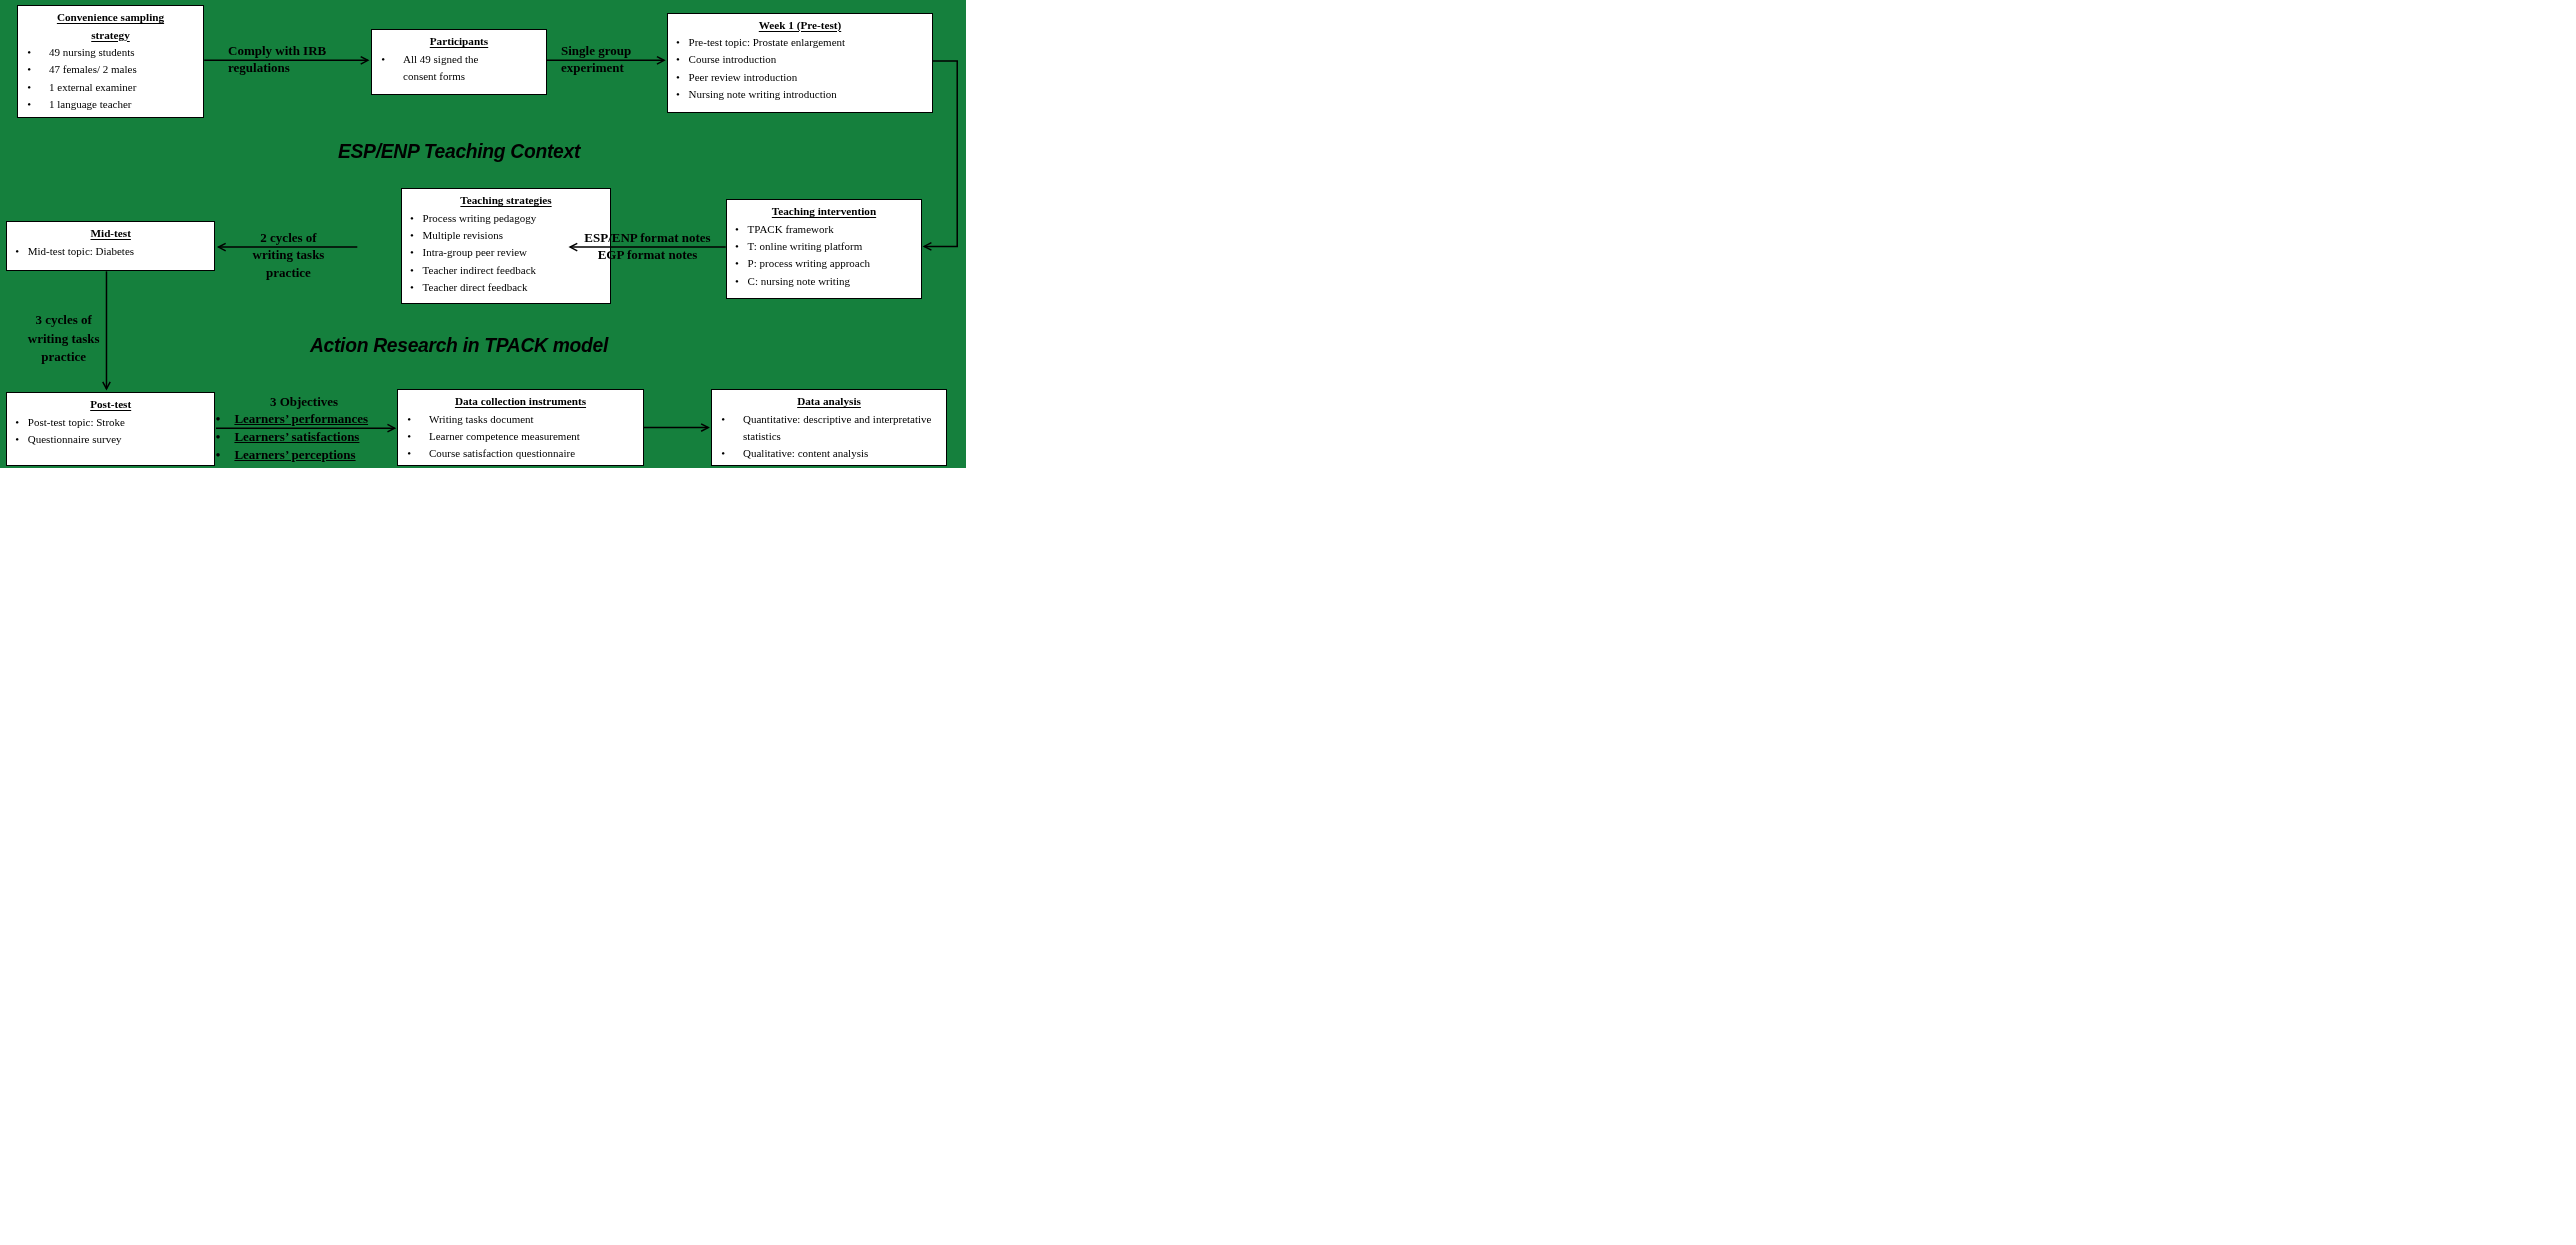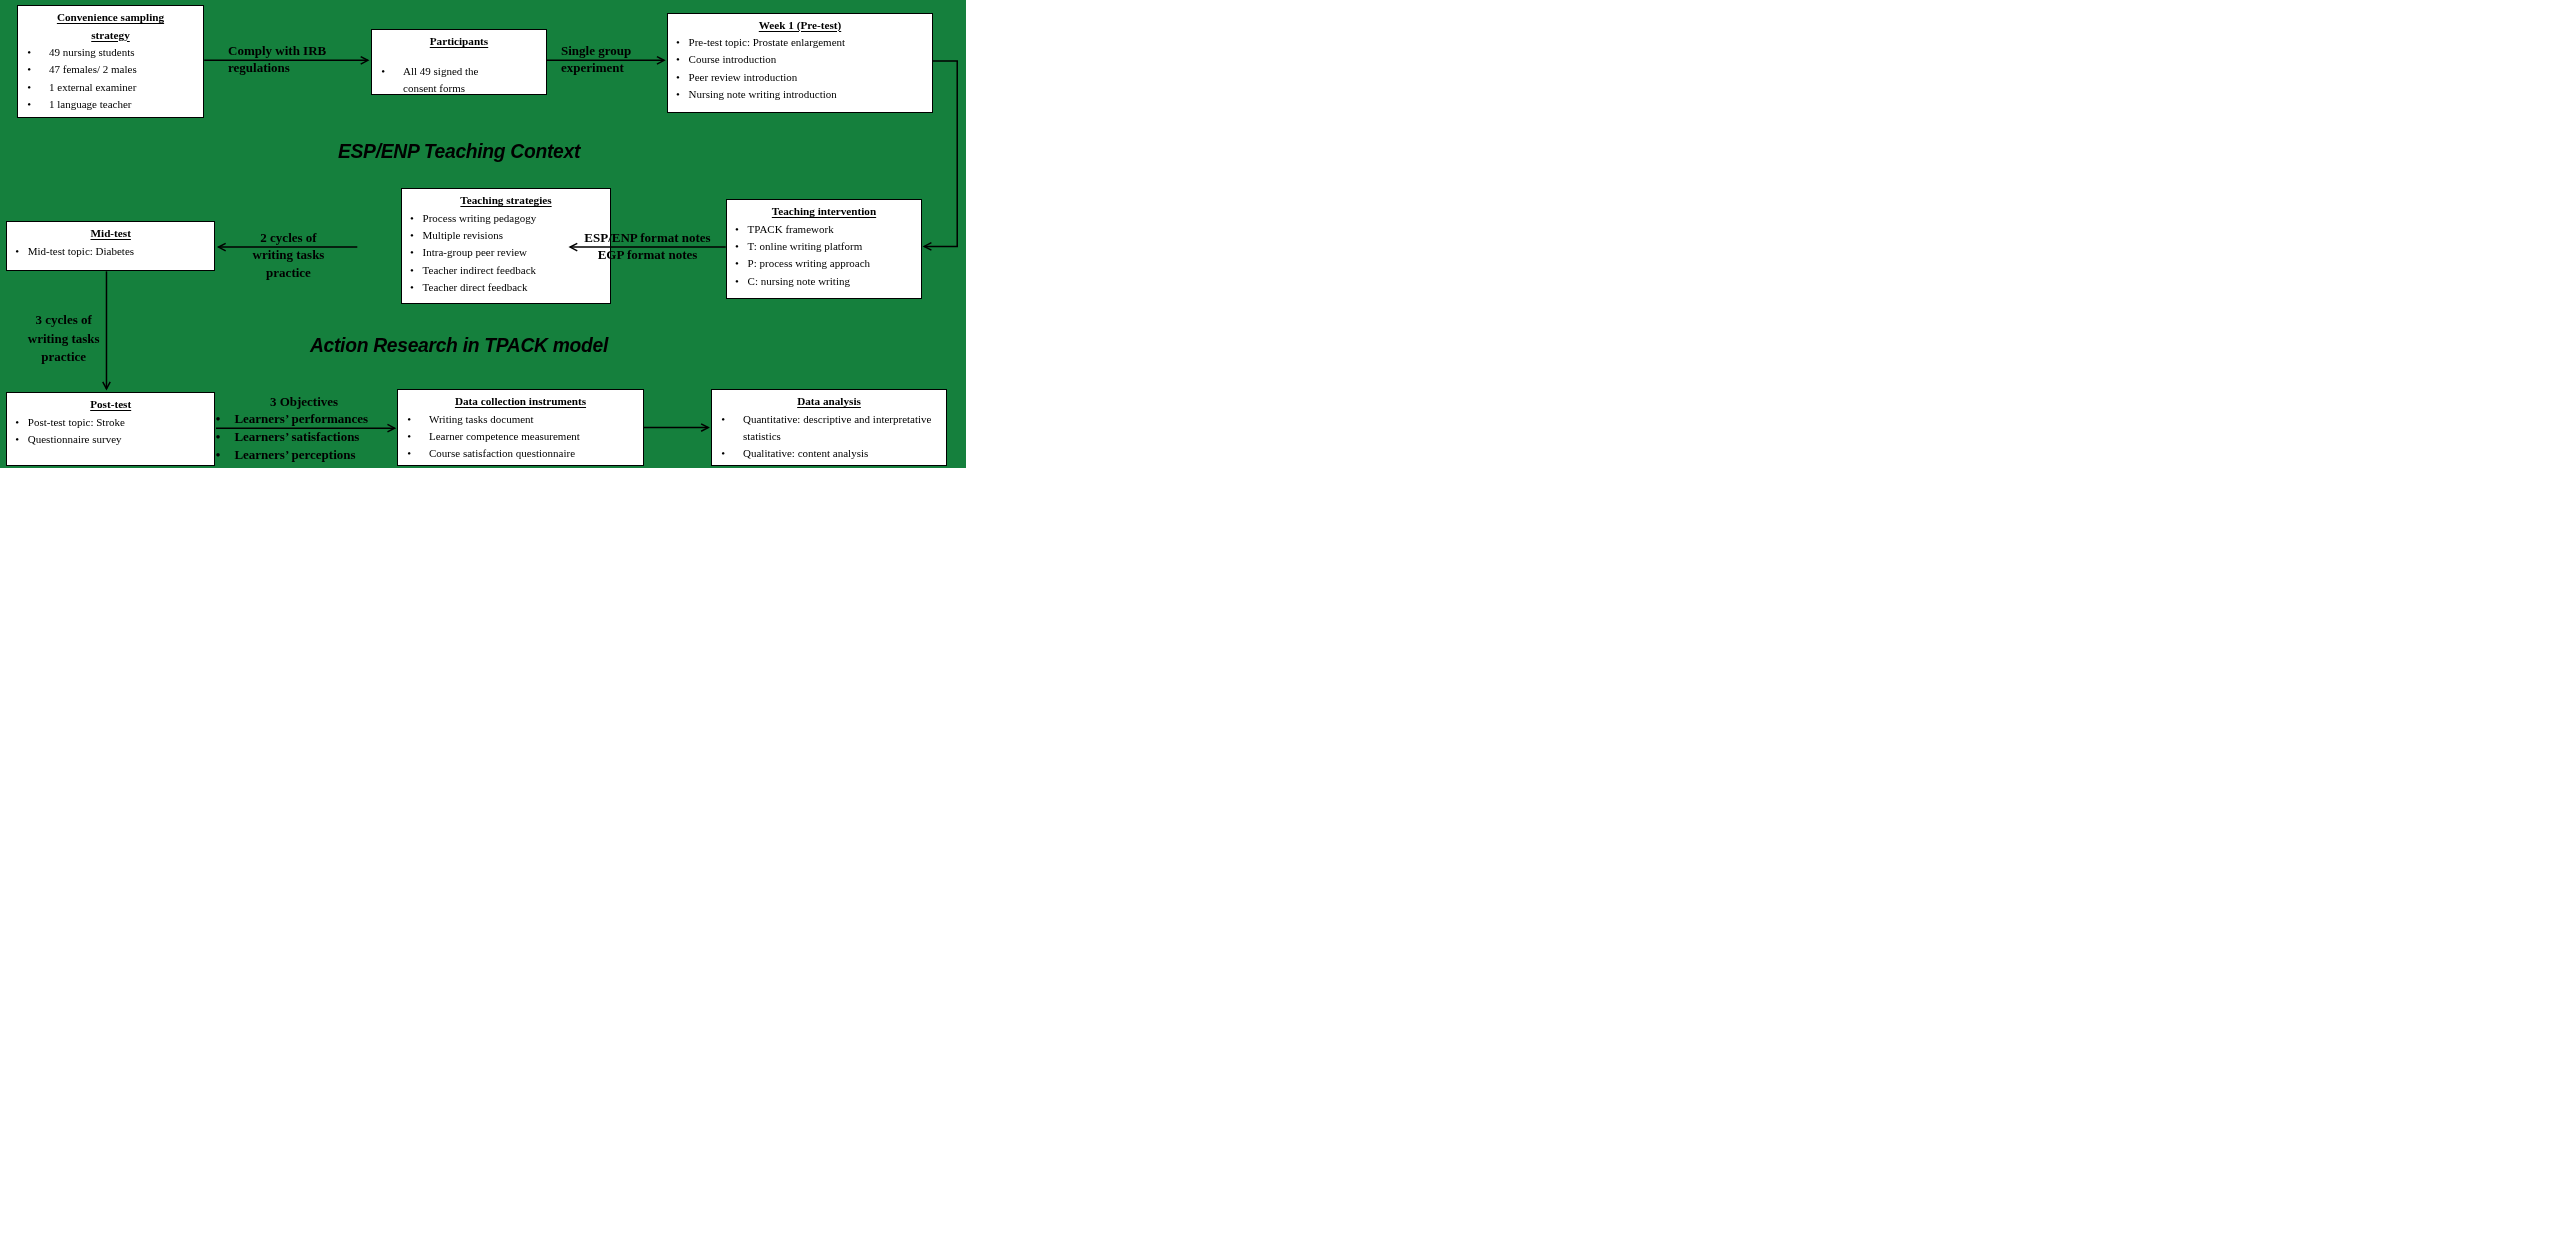--- a/index.html
+++ b/index.html
@@ -28,30 +28,30 @@
     text-decoration: underline;
     text-decoration-thickness: 1.1px;
     text-underline-offset: 1.9px;
   }
   .bt.tw { max-width: 146px; margin: 0 auto; }
   ul.items { list-style: none; margin: 0; padding: 0 2.5px 0 0; }
   .items li { position: relative; padding-left: 20.6px; }
   .items li::before { content: "\2022"; position: absolute; left: 8px; }
   .wide .items li { padding-left: 31px; }
   .wide .items li::before { left: 9.3px; }
-  .items li.narrow { max-width: 107px; margin-top: 12px; }
+  .items li.narrow { max-width: 107px; }
   .lbl {
     position: absolute;
     font-weight: bold;
     font-size: 13px;
     line-height: 17.4px;
   }
   .center { text-align: center; }
   .obj-items { list-style: none; margin: 0; padding: 0; font-weight: bold; }
-  .obj-items li { position: relative; padding-left: 22.4px; line-height: 18px; }
+  .obj-items li { position: relative; padding-left: 22.4px; line-height: 18px; text-decoration: underline; }
   .obj-items li::before { content: "\2022"; position: absolute; left: 3.7px; }
   .section-title {
     position: absolute;
     font-family: "Liberation Sans", "DejaVu Sans", sans-serif;
     font-weight: bold;
     font-style: italic;
     font-size: 19.3px;
     text-align: center;
     letter-spacing: -0.3px;
   }

